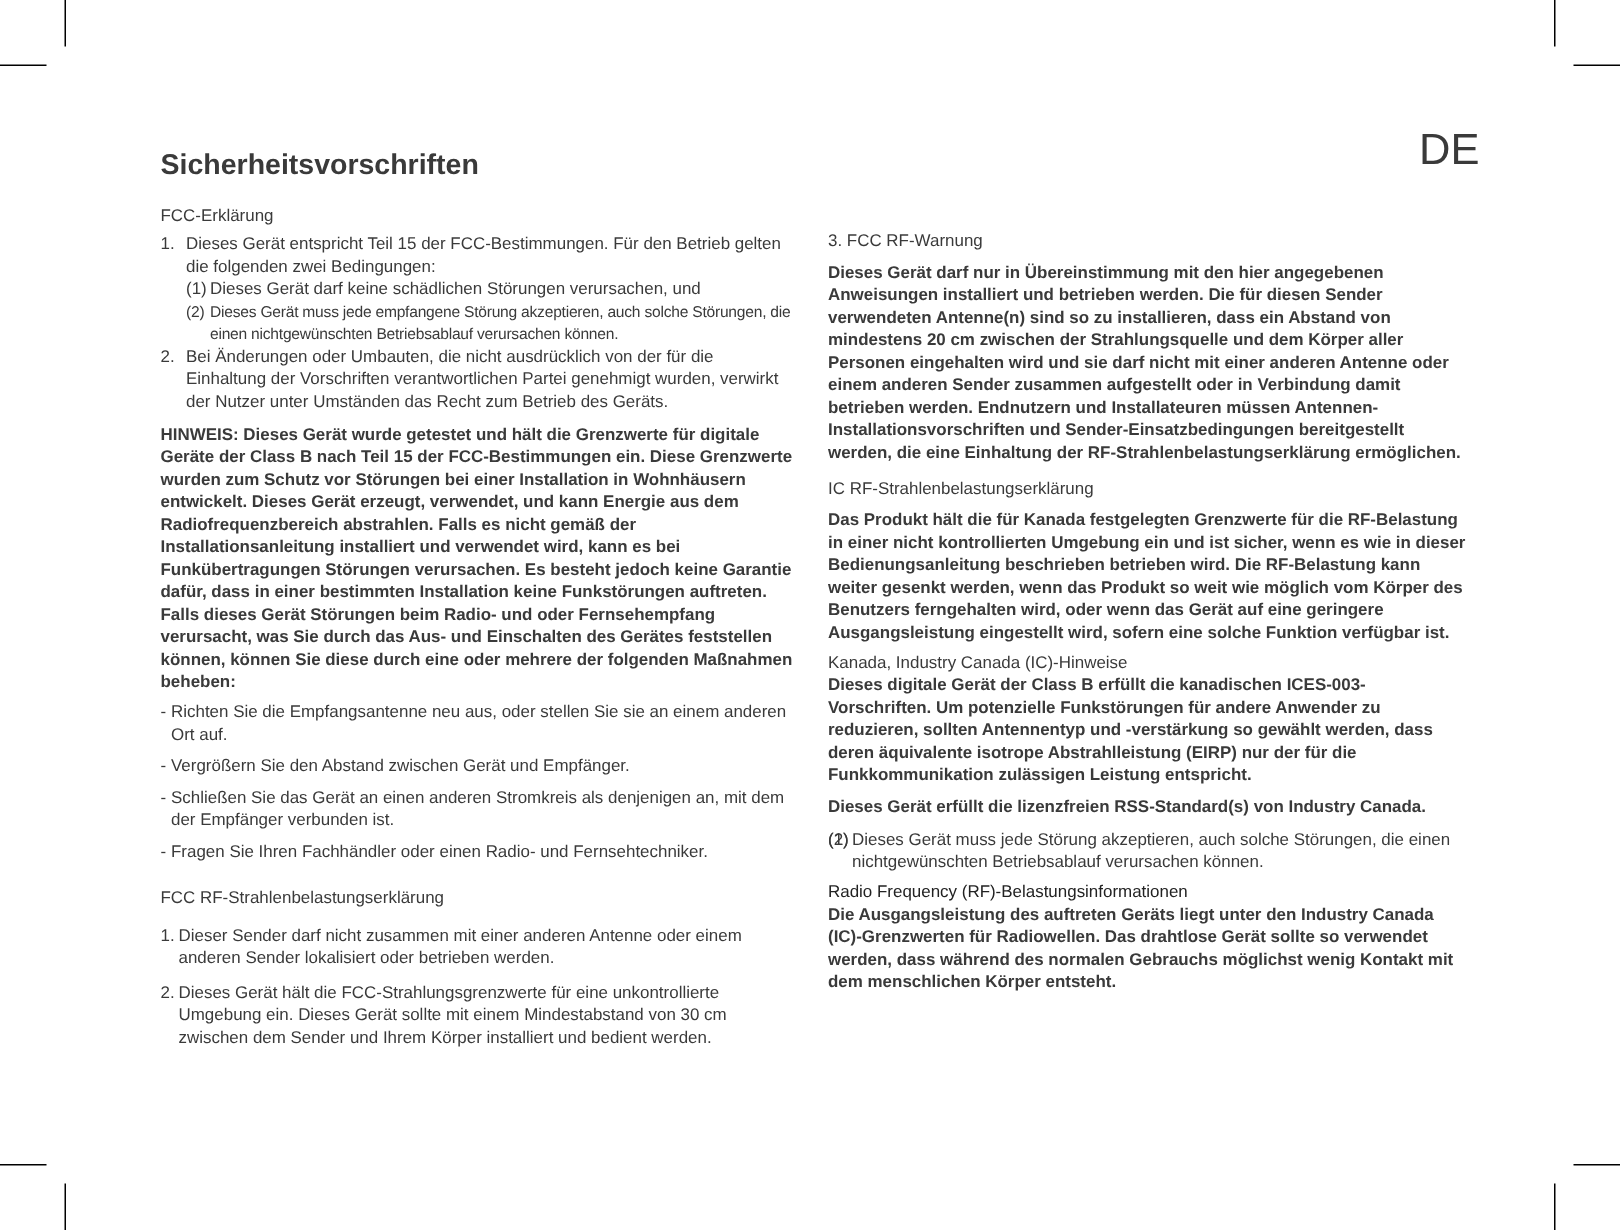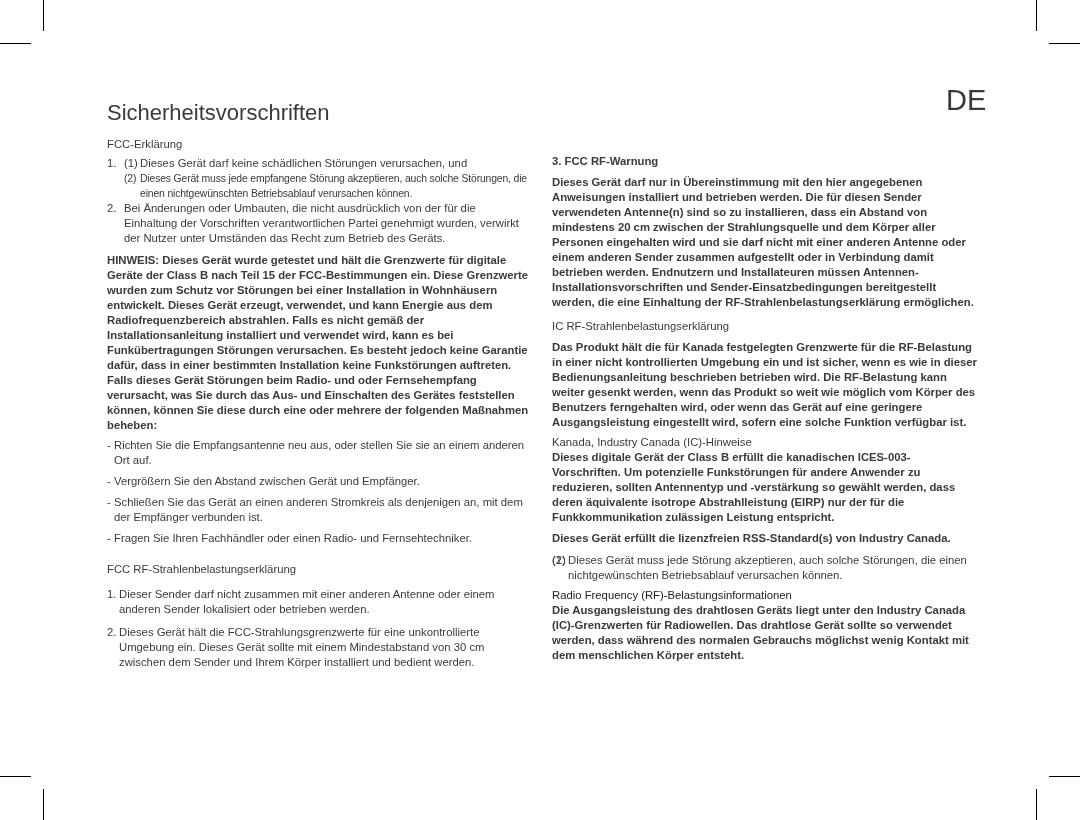--- a/index.html
+++ b/index.html
@@ -2,21 +2,21 @@
 <html><head>
 <meta charset="utf-8">
 <style>
   html, body { margin: 0; padding: 0; background: #ffffff; }
   body { width: 1080px; height: 820px; position: relative; overflow: hidden;
          font-family: "Liberation Sans", "DejaVu Sans", sans-serif; color: #3a3a3a; }
   .crop { position: absolute; background: #000; }
   .crop.v { width: 1px; height: 31px; }
   .crop.h { height: 1px; width: 31px; }
   .lang { position: absolute; left: 946px; top: 84px; font-size: 29px; color: #3a3a3a; letter-spacing: 0px; }
-  .title { position: absolute; left: 107px; top: 100px; font-size: 22px; color: #3a3a3a; font-weight: normal; margin: 0; }
+  .title { position: absolute; left: 107px; top: 100px; font-size: 19px; color: #3a3a3a; font-weight: bold; margin: 0; }
   .col { position: absolute; font-size: 11.3px; line-height: 15px; }
   .col.left { left: 107px; top: 137px; width: 425px; }
   .col.right { left: 552px; top: 154px; width: 425px; }
   .head { margin: 0 0 4px 0; }
   .para { margin: 0 0 5px 0; font-weight: bold; }
   .ol { margin: 0 0 5px 0; padding: 0; list-style: none; }
   .ol > li { position: relative; padding-left: 17px; }
   .ol > li > .num { position: absolute; left: 0; top: 0; }
   .sub { margin: 0; padding: 0; list-style: none; }
   .sub > li { position: relative; padding-left: 16px; }
@@ -44,20 +44,21 @@
 <div class="crop v" style="left:1036px; top:789px;"></div>
 
 <div class="lang">DE</div>
 <h1 class="title">Sicherheitsvorschriften</h1>
 
 <div class="col left">
   <div class="head">FCC-Erklärung</div>
   <ul class="ol">
     <li>
       <span class="num">1.</span>
+      <span>Dieses Gerät entspricht Teil 15 der FCC-Bestimmungen. Für den Betrieb gelten die folgenden zwei Bedingungen:</span>
       <ul class="sub">
         <li>
           <span class="num">(1)</span>
           <span>Dieses Gerät darf keine schädlichen Störungen verursachen, und</span>
         </li>
         <li class="small">
           <span class="num">(2)</span>
           <span>Dieses Gerät muss jede empfangene Störung akzeptieren, auch solche Störungen, die einen nichtgewünschten Betriebsablauf verursachen können.</span>
         </li>
       </ul>
@@ -96,35 +97,35 @@
       <span>Dieser Sender darf nicht zusammen mit einer anderen Antenne oder einem anderen Sender lokalisiert oder betrieben werden.</span>
     </li>
     <li style="padding-left:12px;">
       <span class="num">2.</span>
       <span>Dieses Gerät hält die FCC-Strahlungsgrenzwerte für eine unkontrollierte Umgebung ein. Dieses Gerät sollte mit einem Mindestabstand von 30 cm zwischen dem Sender und Ihrem Körper installiert und bedient werden.</span>
     </li>
   </ul>
 </div>
 
 <div class="col right">
-  <div class="head" style="margin-bottom:6px;font-weight:bold;">3. FCC RF-Warnung</div>
+  <div class="head" style="margin-bottom:6px;">3. FCC RF-Warnung</div>
   <p class="para" style="margin-bottom:9px;">Dieses Gerät darf nur in Übereinstimmung mit den hier angegebenen Anweisungen installiert und betrieben werden. Die für diesen Sender verwendeten Antenne(n) sind so zu installieren, dass ein Abstand von mindestens 20 cm zwischen der Strahlungsquelle und dem Körper aller Personen eingehalten wird und sie darf nicht mit einer anderen Antenne oder einem anderen Sender zusammen aufgestellt oder in Verbindung damit betrieben werden. Endnutzern und Installateuren müssen Antennen-Installationsvorschriften und Sender-Einsatzbedingungen bereitgestellt werden, die eine Einhaltung der RF-Strahlenbelastungserklärung ermöglichen.</p>
 
   <div class="head" style="margin-bottom:6px;">IC RF-Strahlenbelastungserklärung</div>
   <p class="para" style="margin-bottom:5px;">Das Produkt hält die für Kanada festgelegten Grenzwerte für die RF-Belastung in einer nicht kontrollierten Umgebung ein und ist sicher, wenn es wie in dieser Bedienungsanleitung beschrieben betrieben wird. Die RF-Belastung kann weiter gesenkt werden, wenn das Produkt so weit wie möglich vom Körper des Benutzers ferngehalten wird, oder wenn das Gerät auf eine geringere Ausgangsleistung eingestellt wird, sofern eine solche Funktion verfügbar ist.</p>
 
   <div class="head" style="margin-bottom:0;">Kanada, Industry Canada (IC)-Hinweise</div>
   <p class="para" style="margin-bottom:6px;">Dieses digitale Gerät der Class B erfüllt die kanadischen ICES-003-Vorschriften. Um potenzielle Funkstörungen für andere Anwender zu reduzieren, sollten Antennentyp und -verstärkung so gewählt werden, dass deren äquivalente isotrope Abstrahlleistung (EIRP) nur der für die Funkkommunikation zulässigen Leistung entspricht.</p>
   <p class="para" style="margin-bottom:7px;">Dieses Gerät erfüllt die lizenzfreien RSS-Standard(s) von Industry Canada.</p>
 
   <ul class="ol par-ol">
     <li style="padding-left:16px; margin-bottom:7px;">
       <span class="num">(1)</span>
     </li>
     <li style="padding-left:16px; margin-bottom:4px;">
       <span class="num">(2)</span>
       <span>Dieses Gerät muss jede Störung akzeptieren, auch solche Störungen, die einen nichtgewünschten Betriebsablauf verursachen können.</span>
     </li>
   </ul>
 
   <div class="head bold" style="margin-bottom:0;">Radio Frequency (RF)-Belastungsinformationen</div>
-  <p class="para">Die Ausgangsleistung des drahtlosen Geräts liegt unter den Industry Canada (IC)-Grenzwerten für Radiowellen. Das drahtlose Gerät sollte so verwendet werden, dass während des normalen Gebrauchs möglichst wenig Kontakt mit dem menschlichen Körper entsteht.</p>
+  <p class="para">Die Ausgangsleistung des auftreten Geräts liegt unter den Industry Canada (IC)-Grenzwerten für Radiowellen. Das drahtlose Gerät sollte so verwendet werden, dass während des normalen Gebrauchs möglichst wenig Kontakt mit dem menschlichen Körper entsteht.</p>
 </div>
 
 </body></html>

